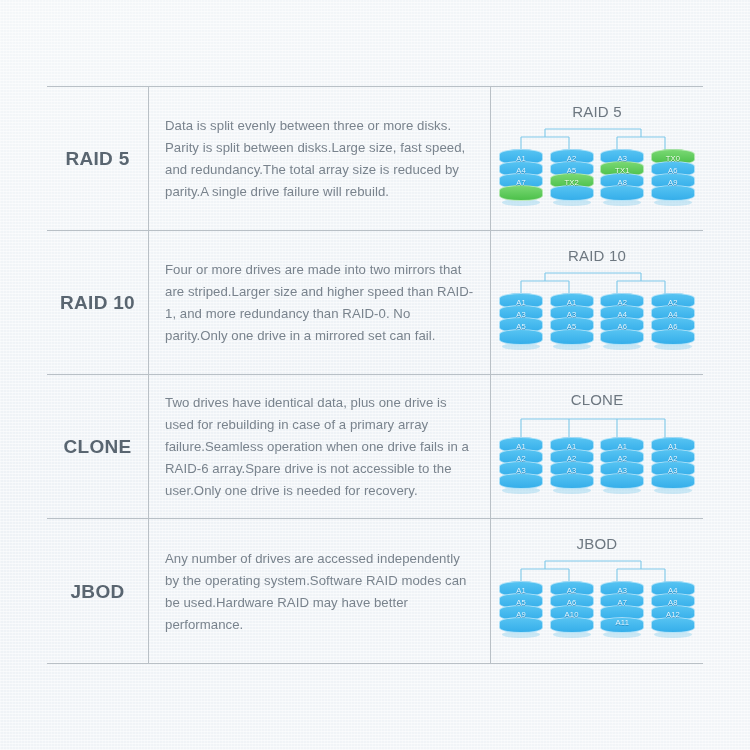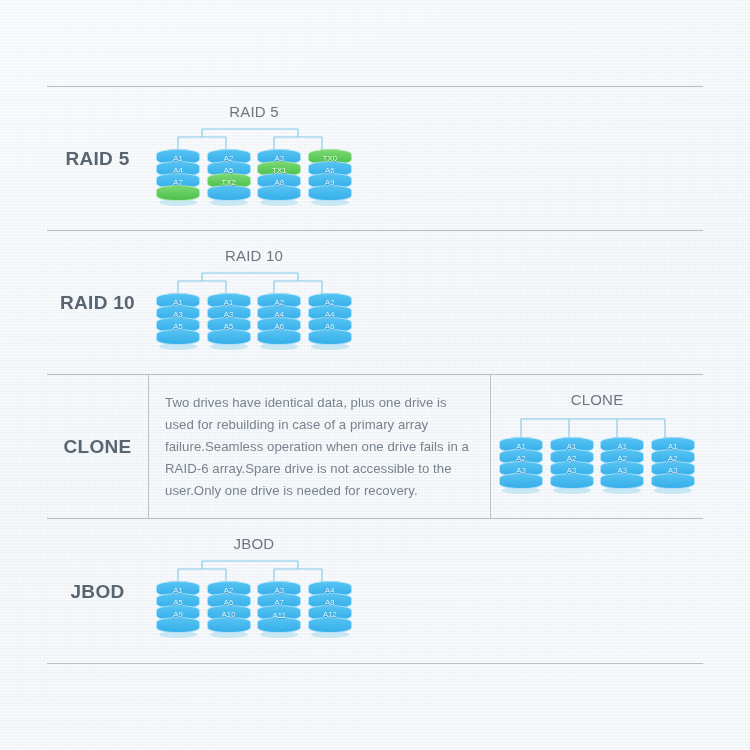--- a/index.html
+++ b/index.html
@@ -145,20 +145,23 @@
 </head>
 <body>
 
 <div id="texture"></div>
 
 <div id="table">
 
   <div class="row r1">
     <div class="cell-name">
       <span>RAID 5</span>
+    </div>
+    <div class="cell-desc">
+      <p>Data is split evenly between three or more disks. Parity is split between disks.Large size, fast speed, and redundancy.The total array size is reduced by parity.A single drive failure will rebuild.</p>
     </div>
     <div class="cell-diagram">
       <div class="diagram">
         <div class="diag-title">RAID 5</div>
         <div class="connectors"><svg width="212" height="30">
               <line x1="54" y1="4" x2="150" y2="4" stroke="#7fc8ea" stroke-width="1.1"></line>
               <line x1="54" y1="4" x2="54" y2="12" stroke="#7fc8ea" stroke-width="1.1"></line>
               <line x1="150" y1="4" x2="150" y2="12" stroke="#7fc8ea" stroke-width="1.1"></line>
               <line x1="30" y1="12" x2="78" y2="12" stroke="#7fc8ea" stroke-width="1.1"></line>
               <line x1="126" y1="12" x2="174" y2="12" stroke="#7fc8ea" stroke-width="1.1"></line>
@@ -214,20 +217,23 @@
             </div>
           </div>
       </div>
     </div>
   </div>
 
   <div class="row r2">
     <div class="cell-name">
       <span>RAID 10</span>
     </div>
+    <div class="cell-desc">
+      <p>Four or more drives are made into two mirrors that are striped.Larger size and higher speed than RAID-1, and more redundancy than RAID-0. No parity.Only one drive in a mirrored set can fail.</p>
+    </div>
     <div class="cell-diagram">
       <div class="diagram">
         <div class="diag-title">RAID 10</div>
         <div class="connectors"><svg width="212" height="30">
               <line x1="54" y1="4" x2="150" y2="4" stroke="#7fc8ea" stroke-width="1.1"></line>
               <line x1="54" y1="4" x2="54" y2="12" stroke="#7fc8ea" stroke-width="1.1"></line>
               <line x1="150" y1="4" x2="150" y2="12" stroke="#7fc8ea" stroke-width="1.1"></line>
               <line x1="30" y1="12" x2="78" y2="12" stroke="#7fc8ea" stroke-width="1.1"></line>
               <line x1="126" y1="12" x2="174" y2="12" stroke="#7fc8ea" stroke-width="1.1"></line>
               <line x1="30" y1="12" x2="30" y2="28" stroke="#7fc8ea" stroke-width="1.1"></line>
@@ -349,20 +355,23 @@
             </div>
           </div>
       </div>
     </div>
   </div>
 
   <div class="row r4">
     <div class="cell-name">
       <span>JBOD</span>
     </div>
+    <div class="cell-desc">
+      <p>Any number of drives are accessed independently by the operating system.Software RAID modes can be used.Hardware RAID may have better performance.</p>
+    </div>
     <div class="cell-diagram">
       <div class="diagram">
         <div class="diag-title">JBOD</div>
         <div class="connectors"><svg width="212" height="30">
               <line x1="54" y1="4" x2="150" y2="4" stroke="#7fc8ea" stroke-width="1.1"></line>
               <line x1="54" y1="4" x2="54" y2="12" stroke="#7fc8ea" stroke-width="1.1"></line>
               <line x1="150" y1="4" x2="150" y2="12" stroke="#7fc8ea" stroke-width="1.1"></line>
               <line x1="30" y1="12" x2="78" y2="12" stroke="#7fc8ea" stroke-width="1.1"></line>
               <line x1="126" y1="12" x2="174" y2="12" stroke="#7fc8ea" stroke-width="1.1"></line>
               <line x1="30" y1="12" x2="30" y2="28" stroke="#7fc8ea" stroke-width="1.1"></line>
@@ -393,21 +402,21 @@
               <div class="seg blue" style="top: 36px; z-index: 4;"></div>
               <div class="base"></div>
             </div>
             <div class="disk">
               <div class="top blue"></div>
               <div class="seg blue" style="top: 0px; z-index: 1;"></div>
               <div class="lbl" style="top: 4.5px; z-index: 20;">A3</div>
               <div class="seg blue" style="top: 12px; z-index: 2;"></div>
               <div class="lbl" style="top: 16.5px; z-index: 21;">A7</div>
               <div class="seg blue" style="top: 24px; z-index: 3;"></div>
-              <div class="lbl" style="top: 30px; z-index: 22;">A11</div>
+              <div class="lbl" style="top: 37px; z-index: 22;">A11</div>
               <div class="seg blue" style="top: 36px; z-index: 4;"></div>
               <div class="base"></div>
             </div>
             <div class="disk">
               <div class="top blue"></div>
               <div class="seg blue" style="top: 0px; z-index: 1;"></div>
               <div class="lbl" style="top: 4.5px; z-index: 20;">A4</div>
               <div class="seg blue" style="top: 12px; z-index: 2;"></div>
               <div class="lbl" style="top: 16.5px; z-index: 21;">A8</div>
               <div class="seg blue" style="top: 24px; z-index: 3;"></div>

